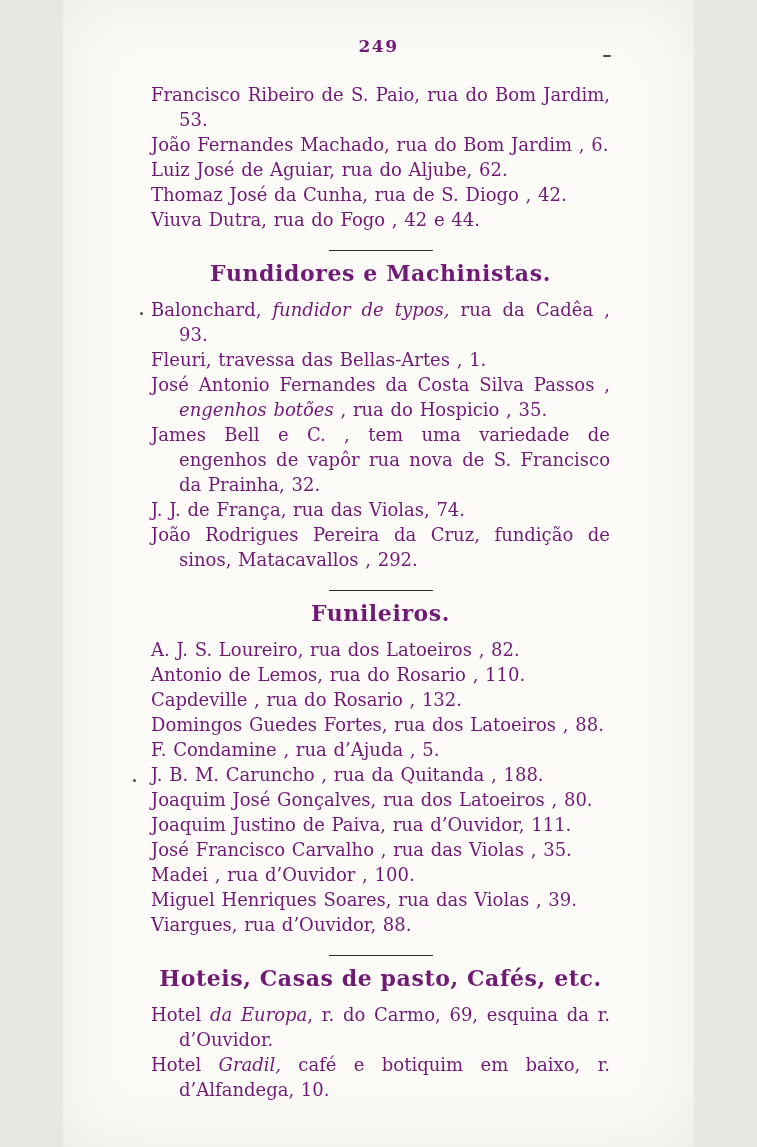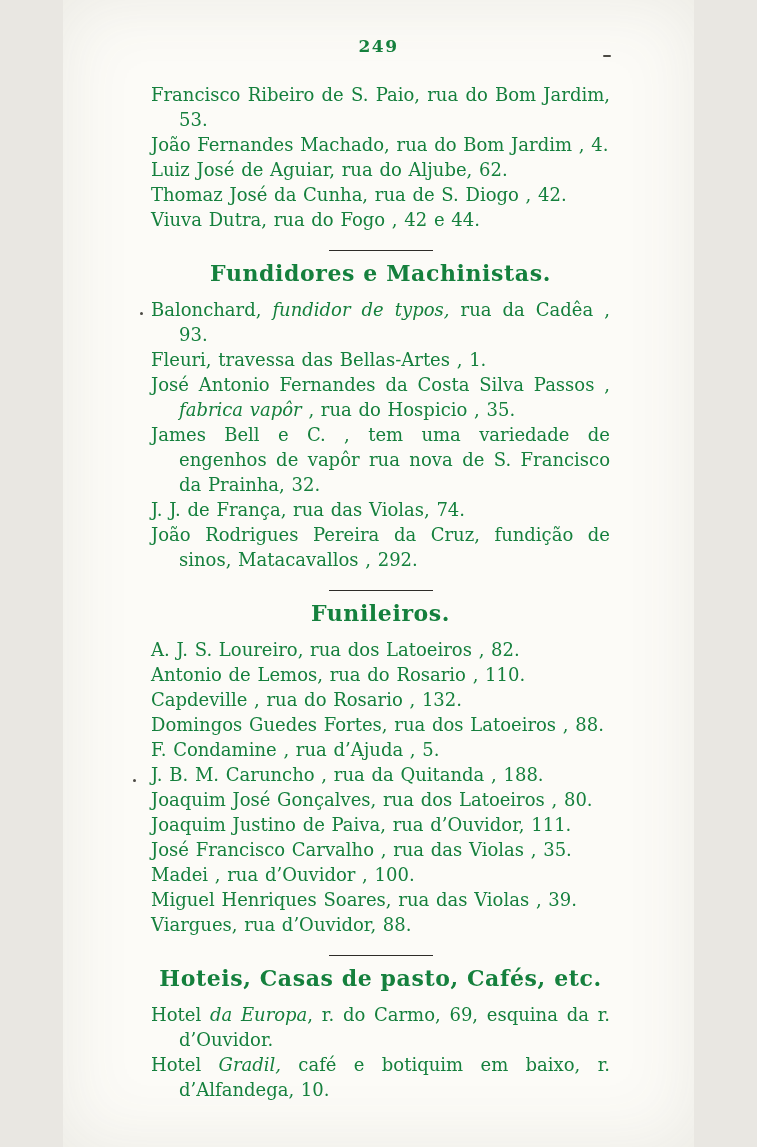--- a/index.html
+++ b/index.html
@@ -8,21 +8,21 @@
     background: #e9e7e2;
   }
   .page {
     position: relative;
     width: 631px;
     height: 1147px;
     margin: 0 auto;
     background: #fcfbf7;
     box-shadow: inset 0 0 70px rgba(90,85,70,0.10);
     font-family: "DejaVu Serif", "Liberation Serif", serif;
-    color: #15803d;
+    color: #701a75;
     overflow: hidden;
   }
   .page-number {
     text-align: center;
     padding-top: 36px;
     font-size: 17px;
     font-weight: bold;
     letter-spacing: 1.5px;
   }
   .content {
@@ -61,31 +61,31 @@
 </style>
 </head>
 <body>
 
 <div class="page">
   <div class="page-number">249</div>
 
   <div class="content">
       <section class="section">
         <p class="entry"><span class="rm">Francisco Ribeiro de S. Paio, rua do Bom Jardim, 53.</span></p>
-        <p class="entry"><span class="rm">João Fernandes Machado, rua do Bom Jardim , 4.</span></p>
+        <p class="entry"><span class="rm">João Fernandes Machado, rua do Bom Jardim , 6.</span></p>
         <p class="entry"><span class="rm">Luiz José de Aguiar, rua do Aljube, 62.</span></p>
         <p class="entry"><span class="rm">Thomaz José da Cunha, rua de S. Diogo , 42.</span></p>
         <p class="entry"><span class="rm">Viuva Dutra, rua do Fogo , 42 e 44.</span></p>
       </section>
       <section class="section">
         <div class="rule"></div>
         <h2 class="heading">Fundidores e Machinistas.</h2>
         <p class="entry"><span class="rm">Balonchard, </span><span class="it">fundidor de typos,</span><span class="rm"> rua da Cadêa , 93.</span></p>
         <p class="entry"><span class="rm">Fleuri, travessa das Bellas-Artes , 1.</span></p>
-        <p class="entry"><span class="rm">José Antonio Fernandes da Costa Silva Passos , </span><span class="it">fabrica vapôr</span><span class="rm"> , rua do Hospicio , 35.</span></p>
+        <p class="entry"><span class="rm">José Antonio Fernandes da Costa Silva Passos , </span><span class="it">engenhos botões</span><span class="rm"> , rua do Hospicio , 35.</span></p>
         <p class="entry"><span class="rm">James Bell e C. , tem uma variedade de engenhos de vapôr rua nova de S. Francisco da Prainha, 32.</span></p>
         <p class="entry"><span class="rm">J. J. de França, rua das Violas, 74.</span></p>
         <p class="entry"><span class="rm">João Rodrigues Pereira da Cruz, fundição de sinos, Matacavallos , 292.</span></p>
       </section>
       <section class="section">
         <div class="rule"></div>
         <h2 class="heading">Funileiros.</h2>
         <p class="entry"><span class="rm">A. J. S. Loureiro, rua dos Latoeiros , 82.</span></p>
         <p class="entry"><span class="rm">Antonio de Lemos, rua do Rosario , 110.</span></p>
         <p class="entry"><span class="rm">Capdeville , rua do Rosario , 132.</span></p>

